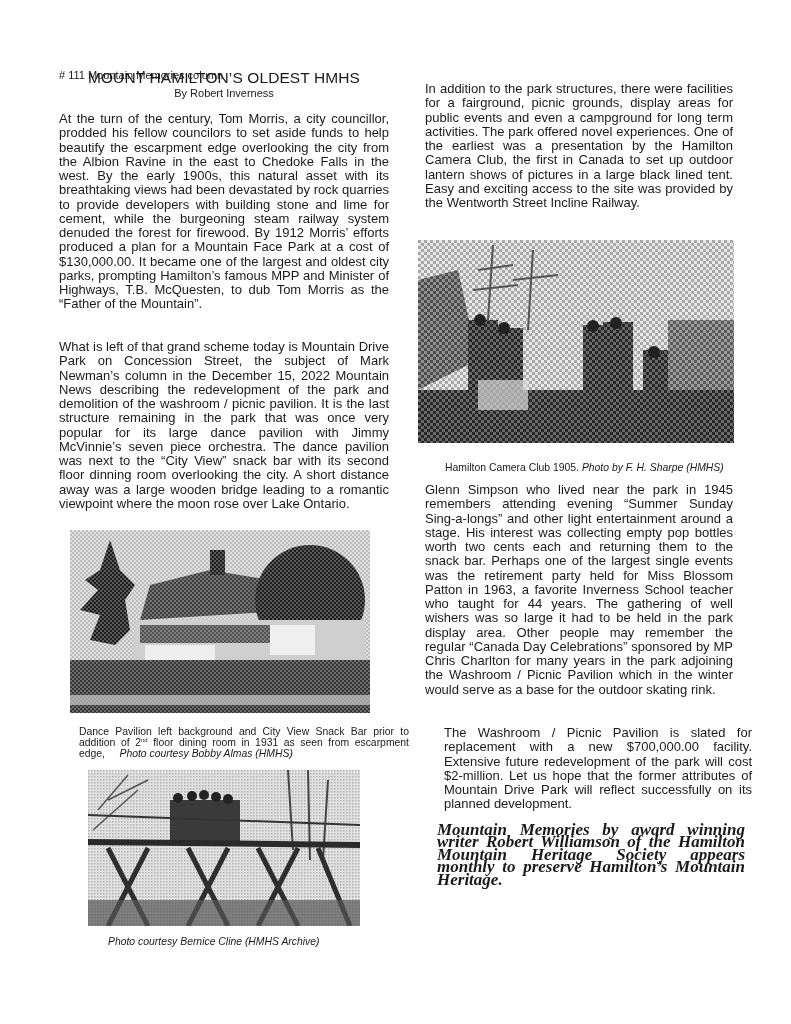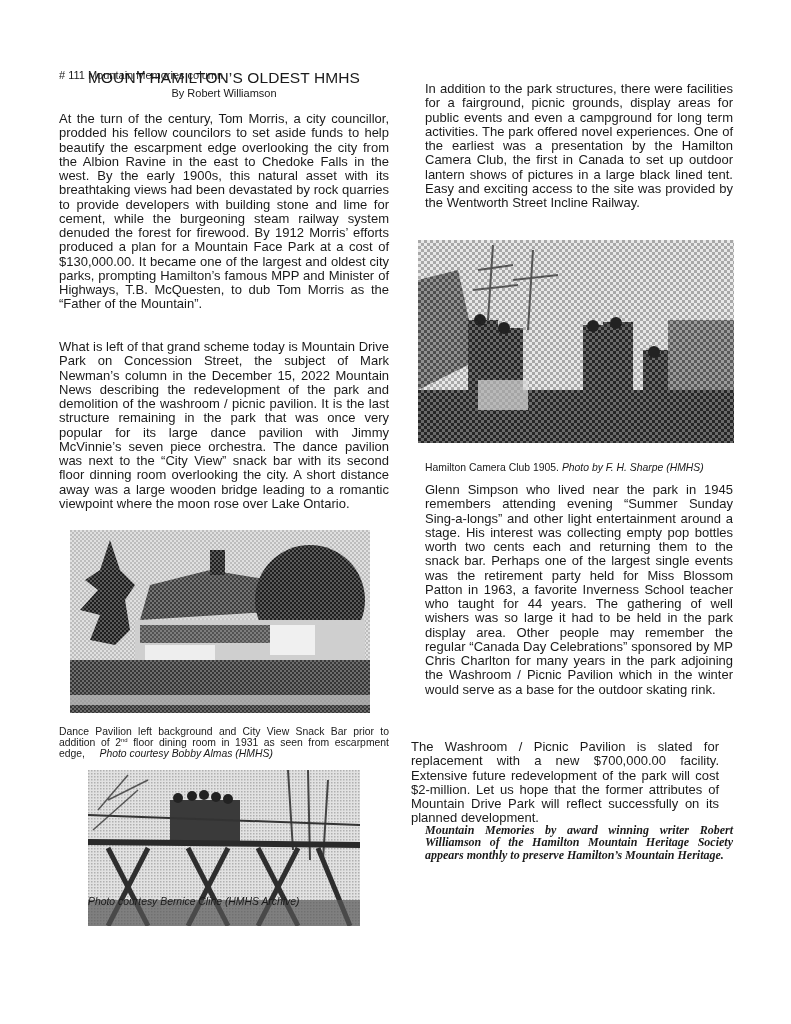--- a/index.html
+++ b/index.html
@@ -4,33 +4,33 @@
 <style>
   html, body { margin: 0; padding: 0; background: #ffffff; }
   body { width: 791px; height: 1024px; position: relative; overflow: hidden; color: #1a1a1a; }
   .abs { position: absolute; }
   .sans { font-family: "Liberation Sans", sans-serif; }
   .serif { font-family: "Liberation Serif", serif; }
   .col-num { left: 59px; top: 58px; font-size: 11px; line-height: 12px; margin-top: 11px; }
   .title { left: 59px; top: 70px; width: 330px; text-align: center; font-size: 15.5px; line-height: 16px; letter-spacing: 0.1px; }
   .byline { left: 59px; top: 87px; width: 330px; text-align: center; font-size: 11px; line-height: 12px; }
   .para { font-size: 13px; line-height: 14.25px; text-align: justify; }
-  .caption { font-size: 10.4px; line-height: 11px; text-align: justify; }
+  .caption { font-size: 10.4px; line-height: 11px; text-align: justify; margin-left: 20px; }
   .caption i { font-style: italic; }
-  .footer-note { font-size: 12px; line-height: 12.4px; font-weight: bold; font-style: italic; text-align: justify; }
+  .footer-note { font-size: 17px; line-height: 12.4px; font-weight: bold; font-style: italic; text-align: justify; margin-left: 12px; }
   .photo { overflow: hidden; }
   .photo svg { display: block; width: 100%; height: 100%; }
   sup { font-size: 6px; vertical-align: super; line-height: 0; }
 </style>
 </head>
 <body>
 
 <div class="abs sans col-num"># 111 Mountain Memories column</div>
 <div class="abs sans title">MOUNT HAMILTON’S OLDEST HMHS</div>
-<div class="abs sans byline">By Robert Williamson</div>
+<div class="abs sans byline">By Robert Inverness</div>
 
 <div class="abs sans para" style="left:59px; top:112px; width:330px;">At the turn of the century, Tom Morris, a city councillor, prodded his fellow councilors to set aside funds to help beautify the escarpment edge overlooking the city from the Albion Ravine in the east to  Chedoke Falls in the west. By the early 1900s, this natural asset with its breathtaking views had been devastated by rock quarries to provide developers with building stone and lime for cement, while the burgeoning steam  railway system denuded the forest for firewood. By 1912 Morris’ efforts produced a plan for a Mountain Face Park at a cost of $130,000.00. It became one of the largest and oldest city parks, prompting Hamilton’s famous MPP and Minister of Highways, T.B. McQuesten, to dub Tom Morris as the “Father of the Mountain”.</div>
 <div class="abs sans para" style="left:59px; top:340px; width:330px;">What is left of that grand scheme today is Mountain Drive Park on Concession Street, the subject of Mark Newman’s column in the December 15, 2022 Mountain News describing the redevelopment of the park and demolition of the washroom / picnic pavilion. It is the last structure remaining in the park that was once very popular for its large  dance pavilion with Jimmy McVinnie’s seven piece orchestra. The dance pavilion was  next to the “City View” snack bar with its second floor dinning room overlooking the city. A short distance away was a large wooden bridge leading to a romantic viewpoint where the moon rose over Lake Ontario.</div>
 
 <div class="abs photo" style="left:70px; top:530px; width:300px; height:183px;">
   <svg viewBox="0 0 300 183" preserveAspectRatio="none">
     <defs>
       <pattern id="ht1" width="4" height="4" patternUnits="userSpaceOnUse">
         <rect width="4" height="4" fill="#d8d8d8"></rect>
         <rect width="2" height="2" fill="#8a8a8a"></rect>
@@ -84,21 +84,21 @@
     <circle cx="128" cy="27" r="5" fill="#222"></circle>
     <circle cx="140" cy="29" r="5" fill="#222"></circle>
 
     <line x1="0" y1="45" x2="272" y2="55" stroke="#333" stroke-width="2"></line>
     <line x1="0" y1="72" x2="272" y2="75" stroke="#2a2a2a" stroke-width="6"></line>
 
     <path d="M20 78 L60 156 M60 78 L20 156 M100 78 L140 156 M140 78 L100 156 M170 78 L210 156 M210 78 L170 156 M230 78 L262 156" stroke="#2e2e2e" stroke-width="5" fill="none"></path>
     <rect x="0" y="130" width="272" height="26" fill="#555" opacity="0.7"></rect>
   </svg>
 </div>
-<div class="abs sans caption" style="left:88px; top:896px; width:300px;">
+<div class="abs sans caption" style="left:88px; top:936px; width:300px;">
   <i>Photo courtesy Bernice Cline (HMHS Archive)</i>
 </div>
 
 <div class="abs sans para" style="left:425px; top:82px; width:308px;">In addition to the park structures, there were facilities  for a fairground, picnic grounds, display areas for public events and even a campground for long term activities. The park offered novel experiences. One of the earliest was a presentation by the Hamilton Camera Club, the first in Canada to set up outdoor lantern shows of pictures in a large black lined tent. Easy and exciting access to the site was provided by the Wentworth Street Incline Railway.</div>
 
 <div class="abs photo" style="left:418px; top:240px; width:316px; height:203px;">
   <svg viewBox="0 0 316 203" preserveAspectRatio="none">
     <defs>
       <pattern id="ht3" width="6" height="6" patternUnits="userSpaceOnUse">
         <rect width="6" height="6" fill="#e8e8e8"></rect>
@@ -132,14 +132,14 @@
 
     <rect x="0" y="150" width="316" height="53" fill="url(#ht3d)"></rect>
     <rect x="60" y="140" width="50" height="30" fill="#dcdcdc" opacity="0.7"></rect>
   </svg>
 </div>
 <div class="abs sans caption" style="left:425px; top:462px; width:310px;">
   <span>Hamilton Camera Club 1905. </span><i>Photo by F. H. Sharpe (HMHS)</i>
 </div>
 
 <div class="abs sans para" style="left:425px; top:483px; width:308px;">Glenn Simpson who lived near the park in 1945 remembers attending evening “Summer Sunday Sing-a-longs” and other light entertainment around a stage. His interest was collecting empty pop bottles worth two cents each and returning them to the snack bar. Perhaps one of the largest single events was the retirement party held for Miss Blossom Patton in 1963, a favorite Inverness School teacher who taught for 44 years. The gathering of well wishers was so large it had to be held in the park display area. Other people may remember the regular “Canada Day Celebrations” sponsored by MP Chris Charlton for many years in the park adjoining the Washroom / Picnic Pavilion which in the winter would serve as a base for the outdoor skating rink.</div>
-<div class="abs sans para" style="left:411px; top:726px; width:308px;margin-top:14px;">The Washroom / Picnic Pavilion is slated for replacement with a new $700,000.00 facility. Extensive future redevelopment of the park will cost  $2-million. Let us hope that the former attributes of Mountain Drive Park will reflect  successfully on its planned development.</div>
+<div class="abs sans para" style="left:444px; top:726px; width:308px;">The Washroom / Picnic Pavilion is slated for replacement with a new $700,000.00 facility. Extensive future redevelopment of the park will cost  $2-million. Let us hope that the former attributes of Mountain Drive Park will reflect  successfully on its planned development.</div>
 <div class="abs serif footer-note" style="left:425px; top:824px; width:308px;">Mountain Memories by award winning writer Robert Williamson of the Hamilton Mountain Heritage Society appears monthly to preserve Hamilton’s  Mountain Heritage.</div>
 
 </body></html>

